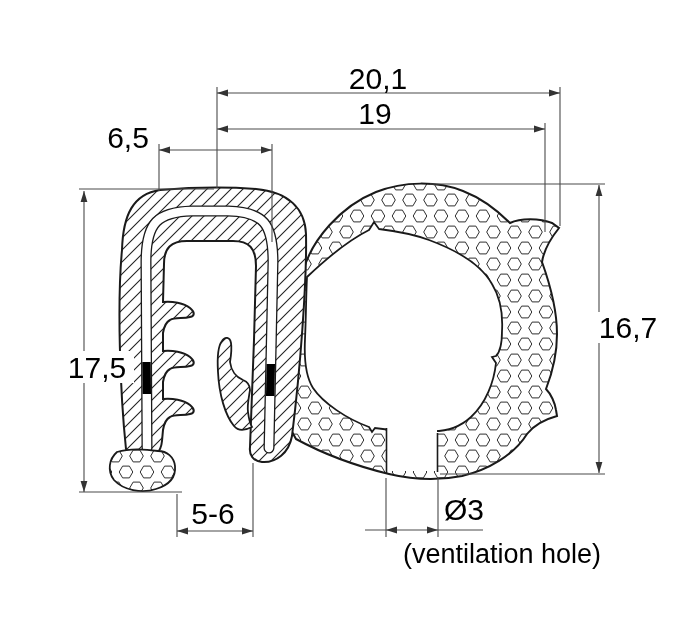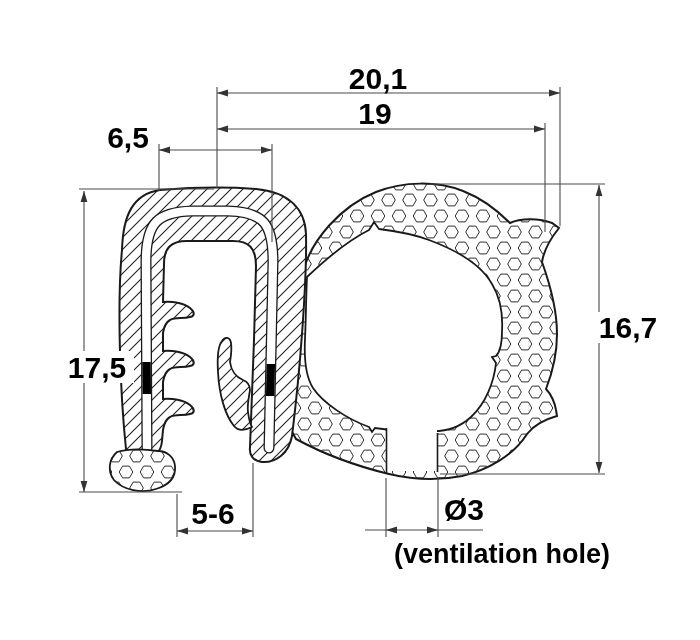--- a/index.html
+++ b/index.html
@@ -1,17 +1,17 @@
 <!DOCTYPE html>
 <html><head>
 <meta charset="utf-8">
 <style>
   html,body{margin:0;padding:0;background:#ffffff;}
   .stage{position:relative;width:700px;height:640px;background:#15803d;overflow:hidden;
-         font-family:"Liberation Sans", sans-serif;font-weight:bold;}
+         font-family:"Liberation Sans", sans-serif;}
   svg{display:block;}
   text{fill:#000000;font-family:"Liberation Sans", sans-serif;}
   .dimtxt{font-size:30px;}
   .notetxt{font-size:27px;}
 </style>
 </head>
 <body>
 
 <div class="stage">
 <svg width="700" height="640" viewBox="0 0 700 640">

